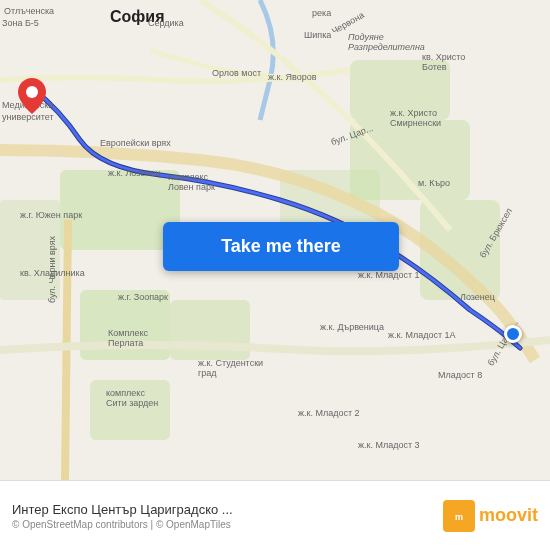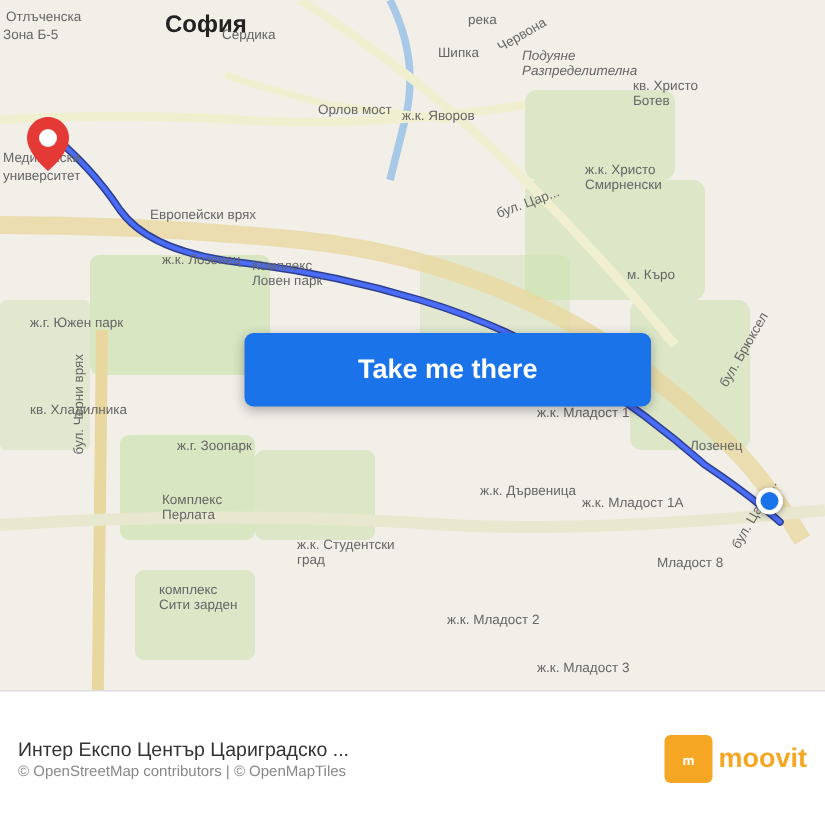--- a/index.html
+++ b/index.html
@@ -21,21 +21,21 @@
       position: absolute;
       top: 0; left: 0;
       width: 100%; height: 100%;
     }
 
     
     .take-me-there-btn {
       position: absolute;
       top: 222px;
       left: 163px;
-      width: 271px;
+      width: 236px;
       height: 49px;
       background: #1a73e8;
       color: white;
       border: none;
       border-radius: 6px;
       font-size: 18px;
       font-weight: 600;
       cursor: pointer;
       display: flex;
       align-items: center;
@@ -71,21 +71,21 @@
       border: 3px solid white;
       border-radius: 50%;
       box-shadow: 0 1px 4px rgba(0,0,0,0.4);
     }
 
     
     .bottom-bar {
       position: absolute;
       bottom: 0;
       width: 550px;
-      height: 90px;
+      height: 70px;
       background: white;
       display: flex;
       align-items: center;
       justify-content: space-between;
       padding: 16px 12px;
       border-top: 1px solid #ddd;
     }
 
     .bottom-left {
       display: flex;
@@ -190,21 +190,21 @@
       <path d="M 32 88 Q 60 110 80 140 Q 100 168 160 175 Q 220 182 280 200 Q 340 218 390 250 Q 430 275 470 310 Q 500 330 520 348" stroke="#2c3e8c" stroke-width="5" fill="none" stroke-dasharray="none" stroke-linecap="round" stroke-linejoin="round"></path>
 
       <path d="M 32 88 Q 60 110 80 140 Q 100 168 160 175 Q 220 182 280 200 Q 340 218 390 250 Q 430 275 470 310 Q 500 330 520 348" stroke="#4a6cf7" stroke-width="3" fill="none" stroke-linecap="round" stroke-linejoin="round"></path>
     </svg>
 
     <div class="map-label bold" style="top:8px;left:110px;">София</div>
     <div class="map-label small" style="top:6px;left:4px;">Отлъченска</div>
     <div class="map-label small" style="top:18px;left:2px;">Зона Б-5</div>
     <div class="map-label small" style="top:18px;left:148px;">Сердика</div>
     <div class="map-label small" style="top:8px;left:290px;padding-left:22px;">река</div>
-    <div class="map-label small" style="top:30px;left:292px;">Шипка</div>
+    <div class="map-label small" style="top:30px;left:304px;">Шипка</div>
     <div class="map-label small" style="top:18px;left:330px;transform:rotate(-30deg);">Червона</div>
     <div class="map-label small" style="top:68px;left:212px;">Орлов мост</div>
     <div class="map-label small" style="top:72px;left:268px;">ж.к. Яворов</div>
     <div class="map-label small" style="top:32px;left:348px;font-style:italic;">Подуяне<br>Разпределителна</div>
     <div class="map-label small" style="top:52px;left:422px;">кв. Христо<br>Ботев</div>
     <div class="map-label small" style="top:108px;left:390px;">ж.к. Христо<br>Смирненски</div>
     <div class="map-label small" style="top:138px;left:100px;">Европейски врях</div>
     <div class="map-label small" style="top:100px;left:2px;line-height:1.3;">Медицински<br>университет</div>
     <div class="map-label small" style="top:168px;left:108px;">ж.к. Лозенец</div>
     <div class="map-label small" style="top:130px;left:330px;transform:rotate(-20deg);">бул. Цар...</div>

